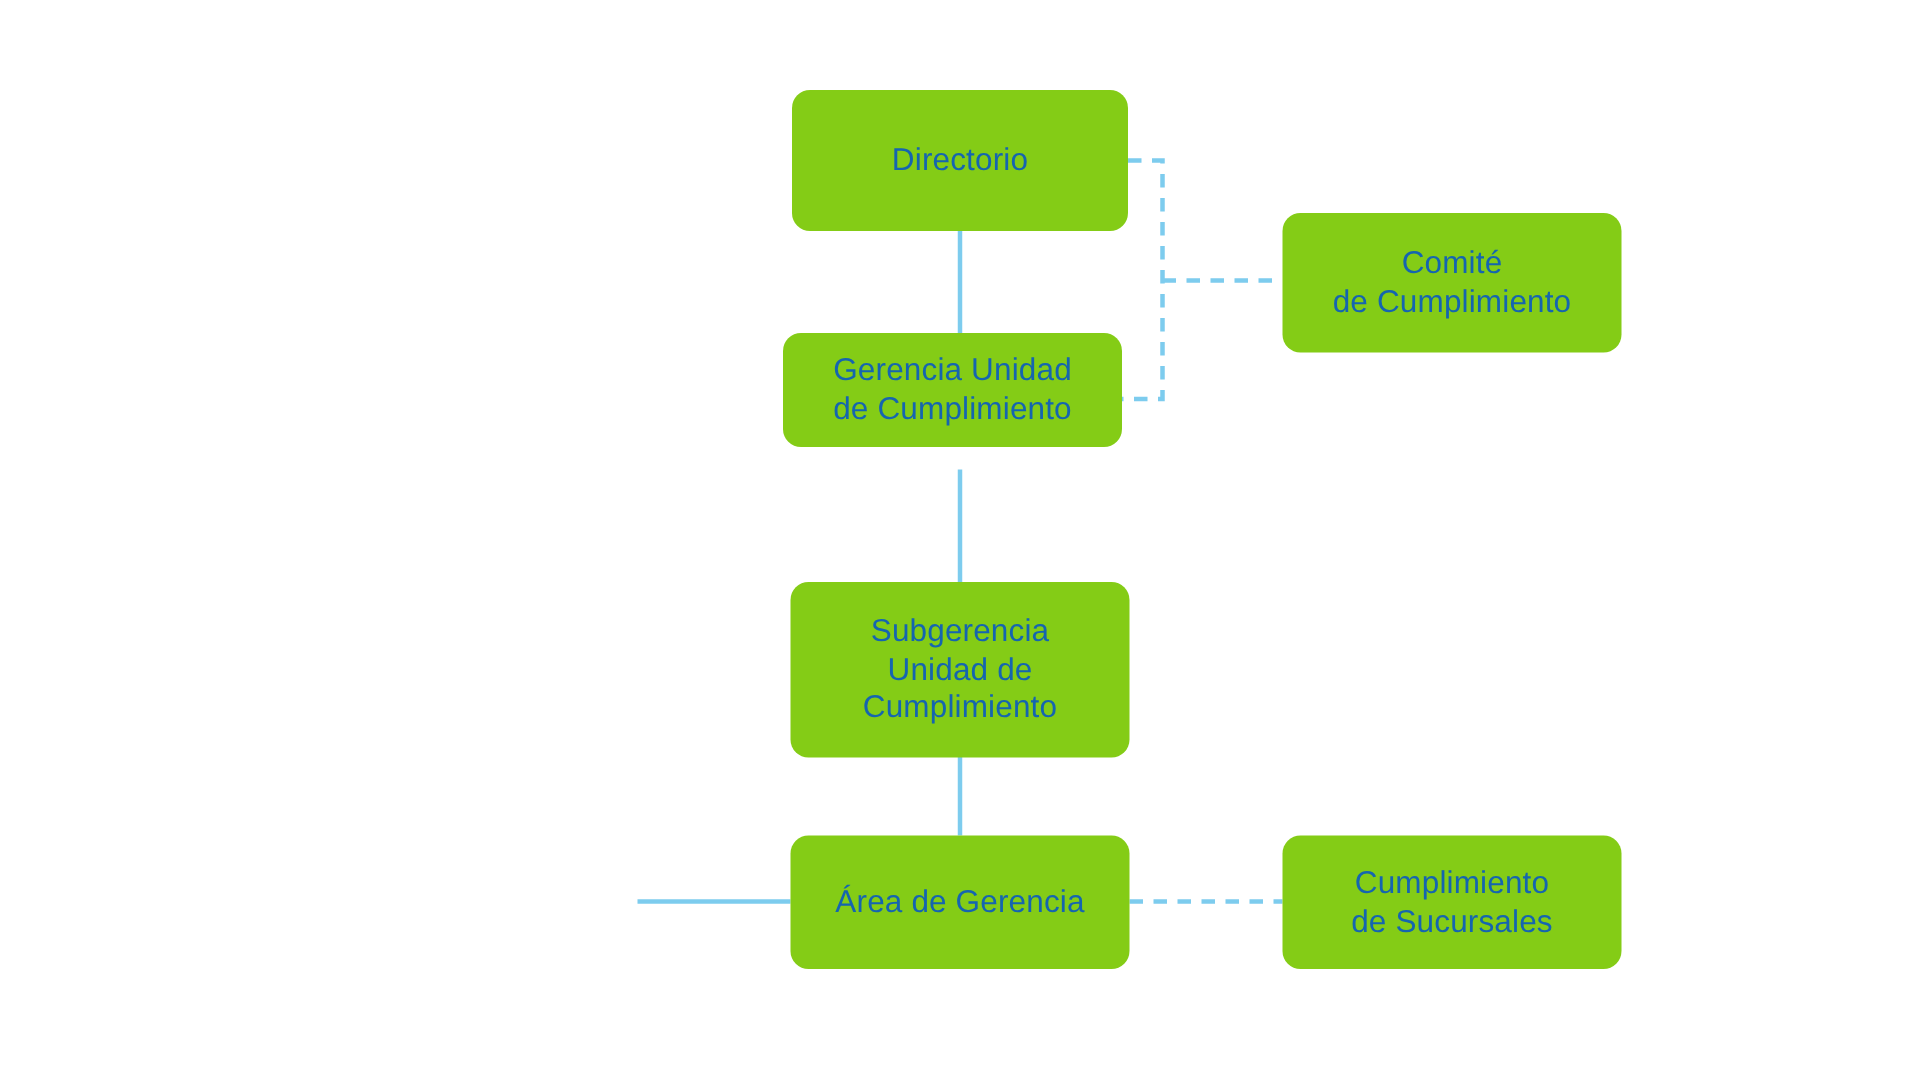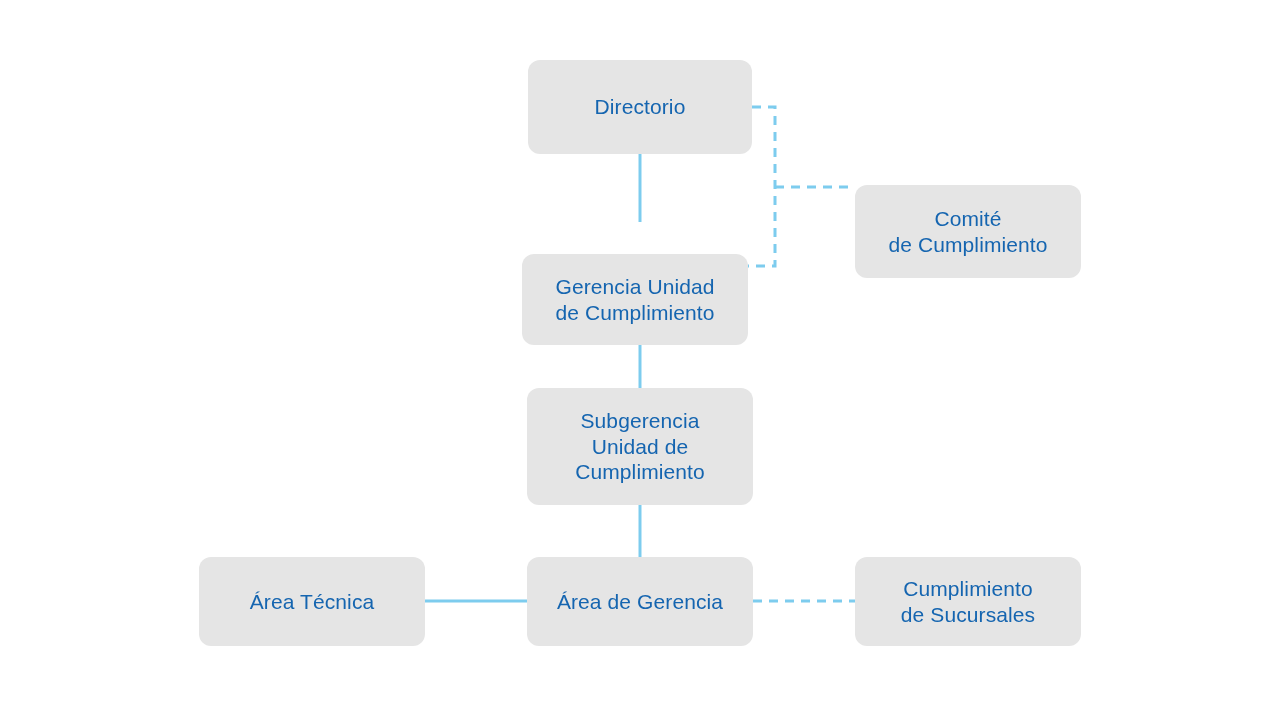--- a/index.html
+++ b/index.html
@@ -31,41 +31,41 @@
     width: 1280px;
     height: 720px;
     z-index: 1;
   }
 
   
   .node {
     position: absolute;
     z-index: 2;
     box-sizing: border-box;
-    background: #e5e5e5;
+    background: #84cc16;
     border-radius: 12px;
     display: flex;
     align-items: center;
     justify-content: center;
     text-align: center;
     padding: 6px 13px;
   }
   .node-label {
     color: #1565B0;
     font-size: 21px;
     line-height: 1.23;
     font-weight: 400;
     letter-spacing: 0.1px;
     white-space: pre-line;
   }
 
   
   #node-directorio      { left: 528px; top: 60px;  width: 224px; height: 94px; }
-  #node-comite          { left: 855px; top: 142px; width: 226px; height: 93px; margin-top: 43px; }
-  #node-gerencia        { left: 522px; top: 222px; width: 226px; height: 91px; margin-top: 32px; }
+  #node-comite          { left: 855px; top: 142px; width: 226px; height: 93px; }
+  #node-gerencia        { left: 522px; top: 222px; width: 226px; height: 76px; }
   #node-subgerencia     { left: 527px; top: 388px; width: 226px; height: 117px; }
   #node-area-tecnica    { left: 199px; top: 557px; width: 226px; height: 89px; }
   #node-area-monitoreo  { left: 527px; top: 557px; width: 226px; height: 89px; }
   #node-cumpl-sucursales{ left: 855px; top: 557px; width: 226px; height: 89px; }
 </style>
 </head>
 <body>
 
 <div id="org-chart">
 
@@ -99,23 +99,20 @@
     <span class="node-label">Gerencia Unidad
 de Cumplimiento</span>
   </div>
 
   <div class="node" id="node-subgerencia">
     <span class="node-label">Subgerencia
 Unidad de
 Cumplimiento</span>
   </div>
 
-  <div class="node" id="node-area-tecnica">
-    <span class="node-label">Área Técnica</span>
-  </div>
 
   <div class="node" id="node-area-monitoreo">
     <span class="node-label">Área de Gerencia</span>
   </div>
 
   <div class="node" id="node-cumpl-sucursales">
     <span class="node-label">Cumplimiento
 de Sucursales</span>
   </div>
 

